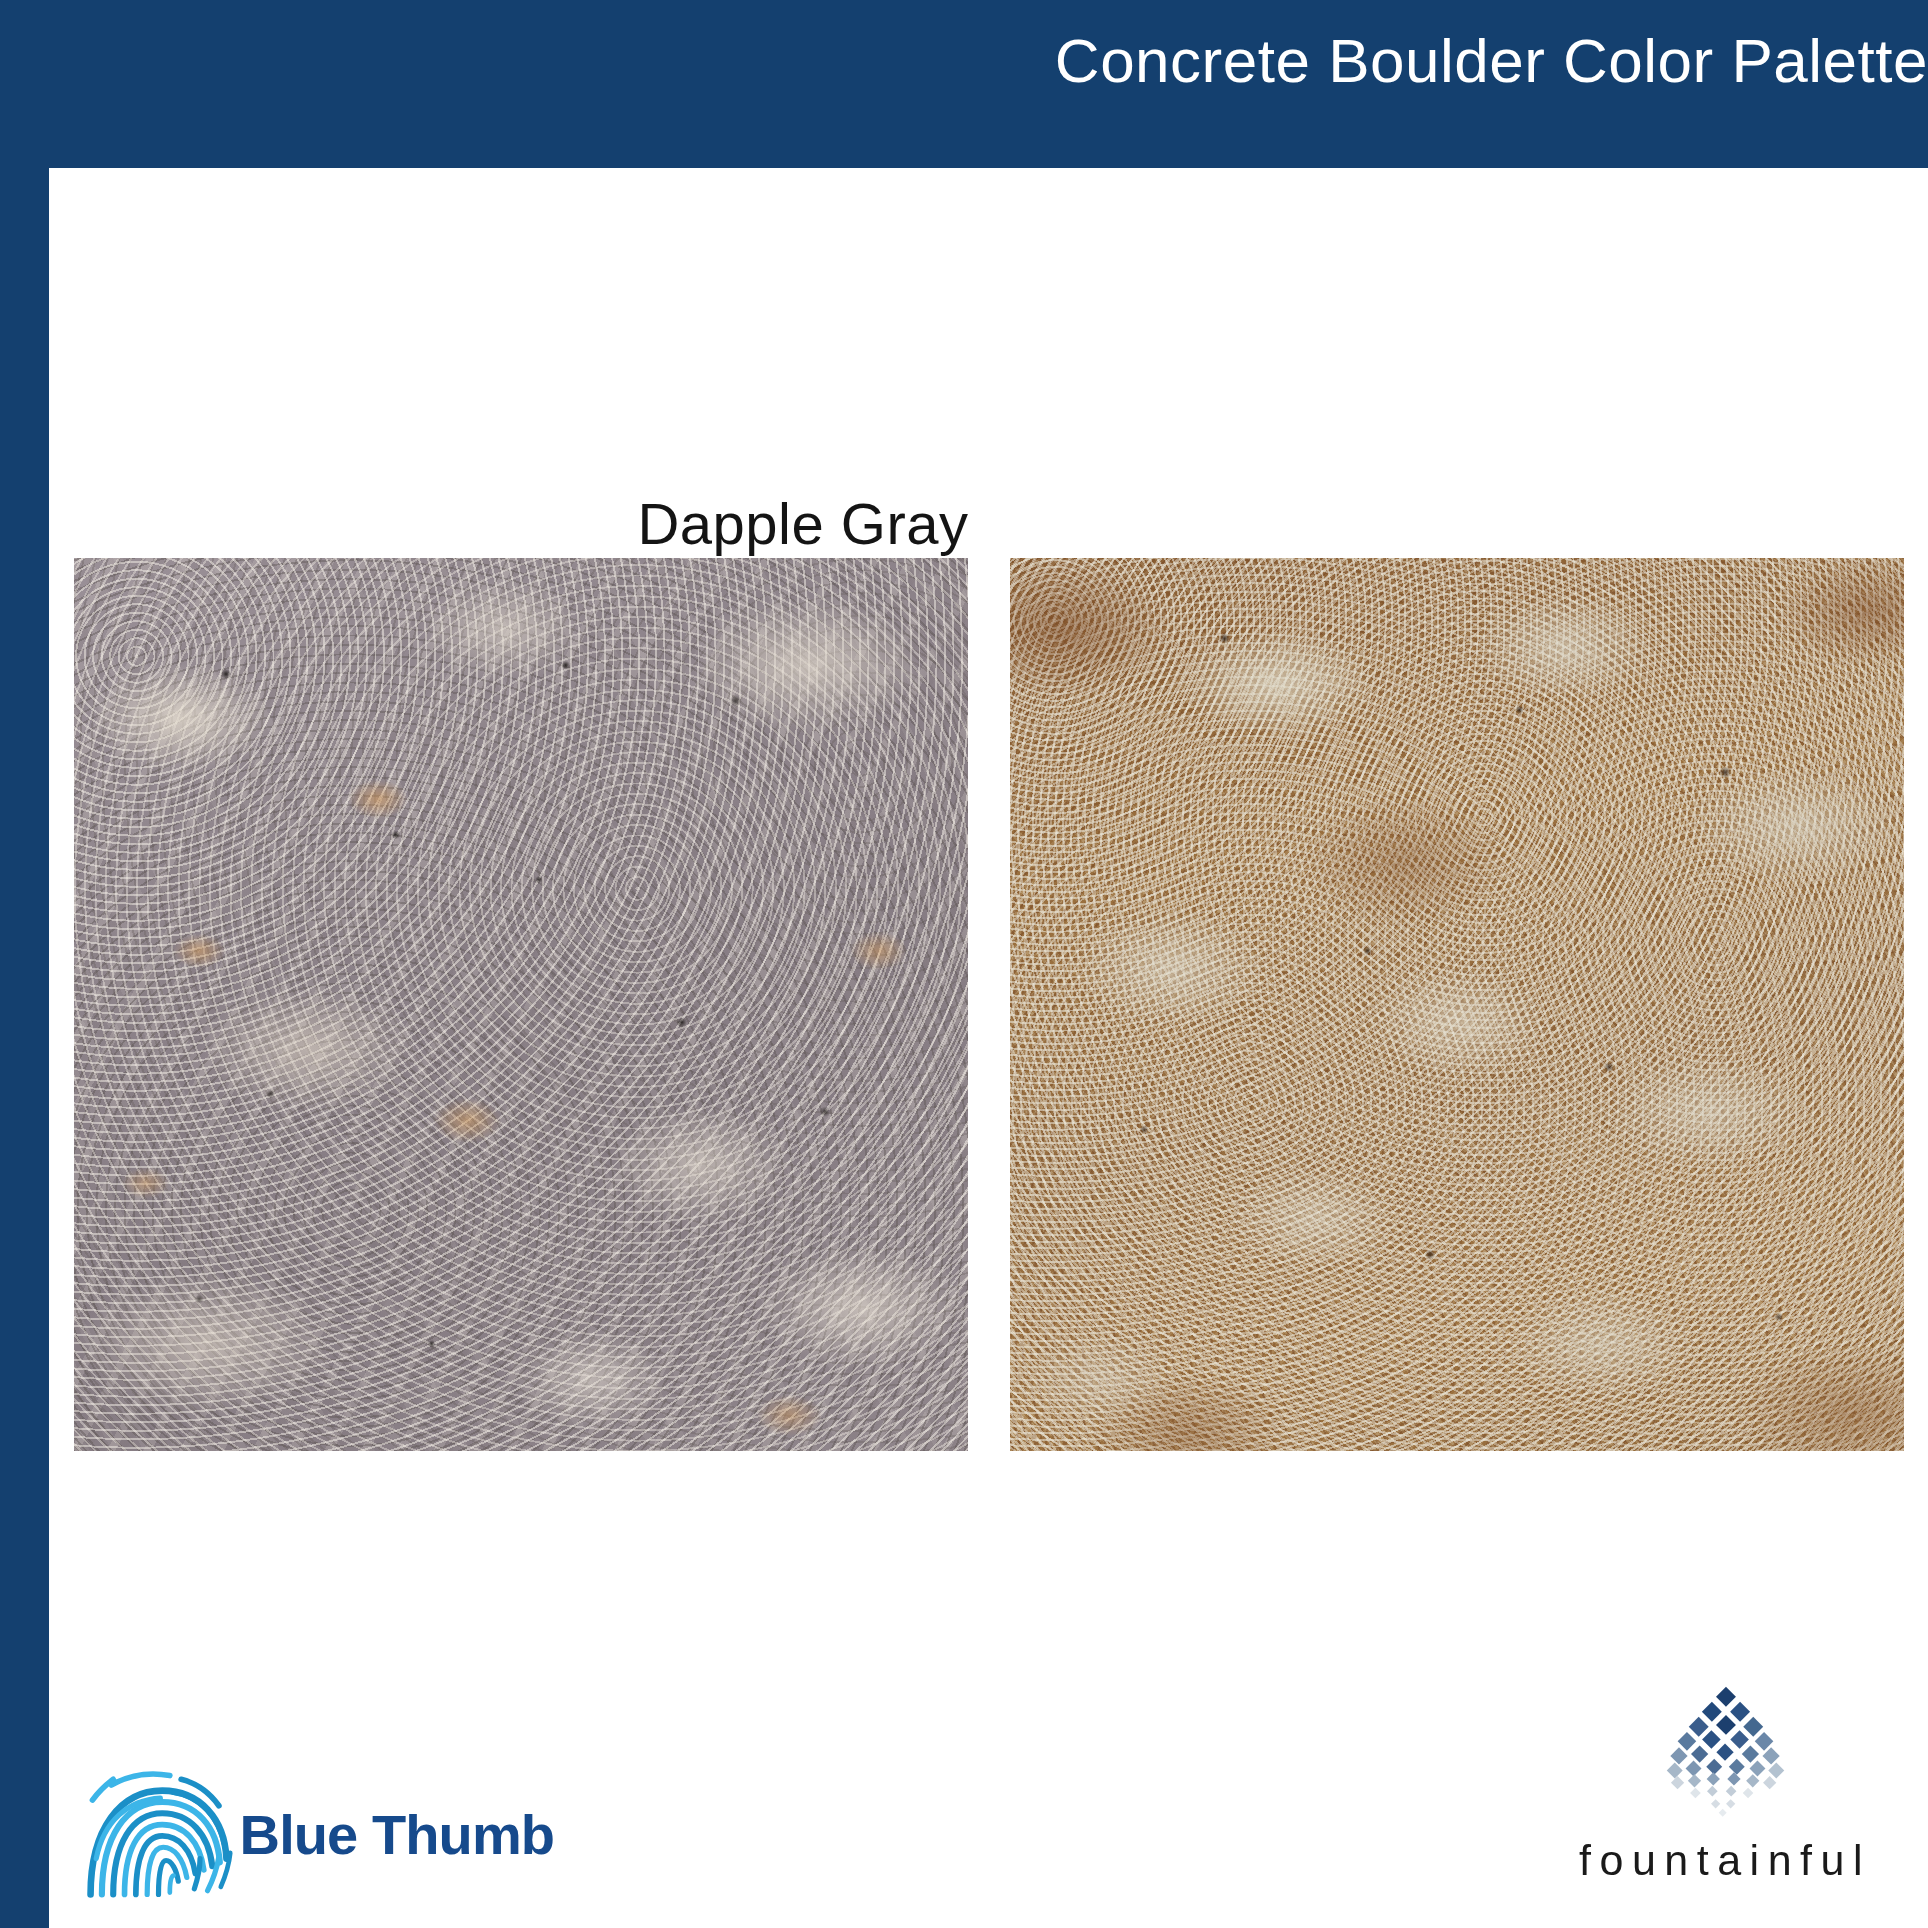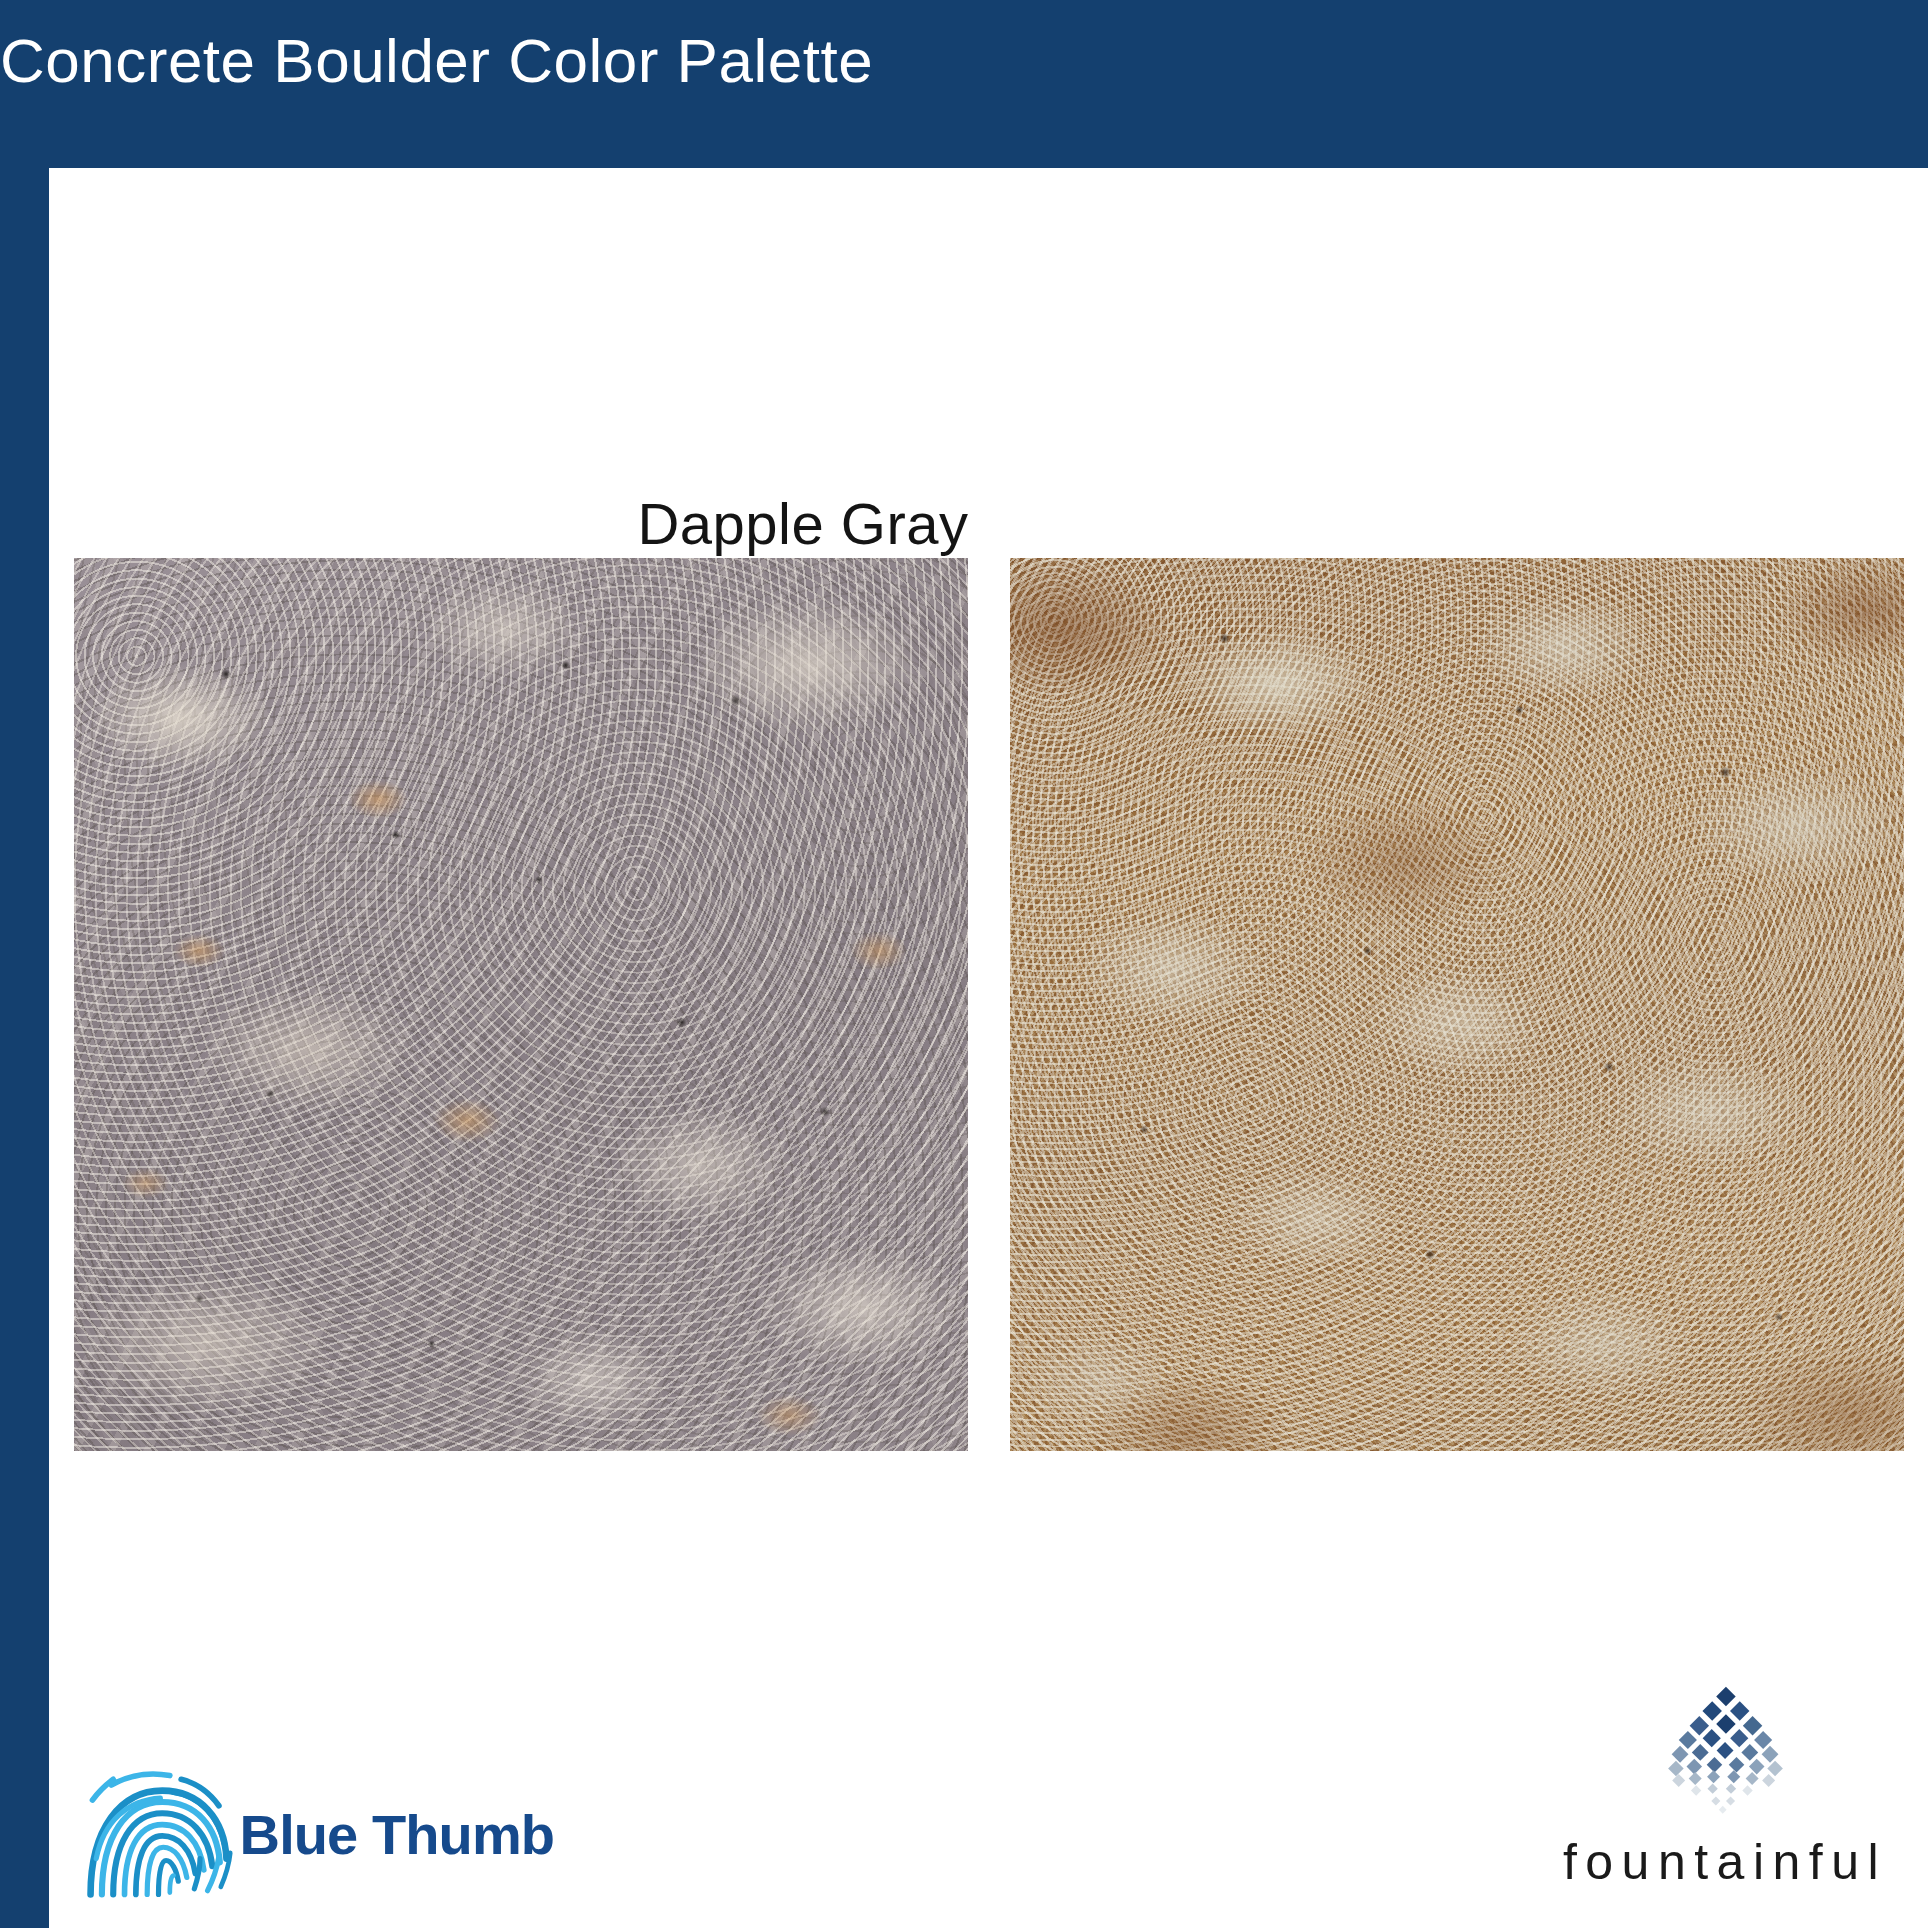--- a/index.html
+++ b/index.html
@@ -25,21 +25,21 @@
   
   #header {
     position: absolute;
     left: 0;
     top: 0;
     width: 1928px;
     height: 168px;
     background: #14406f;
     display: flex;
     align-items: center;
-    justify-content: flex-start;
+    justify-content: flex-end;
   }
   #header-title {
     color: #ffffff;
     font-size: 62px;
     font-weight: 400;
     letter-spacing: 0.5px;
     font-family: "Liberation Sans", sans-serif;
     line-height: 1;
     margin-top: -3.8px;
   }
@@ -200,21 +200,21 @@
     top: 1516px;
     width: 358px;
     height: 207px;
     display: flex;
     flex-direction: column;
     align-items: center;
   }
   #ff-mark { width: 151px; height: 141px; }
   #ff-wordmark {
     margin-top: 11.3px;
-    font-size: 50px;
+    font-size: 43px;
     color: #1a1a1a;
     letter-spacing: 8.5px;
     font-weight: 300;
     font-family: "Liberation Sans", sans-serif;
     white-space: nowrap;
   }
 </style>
 </head>
 <body>
 

